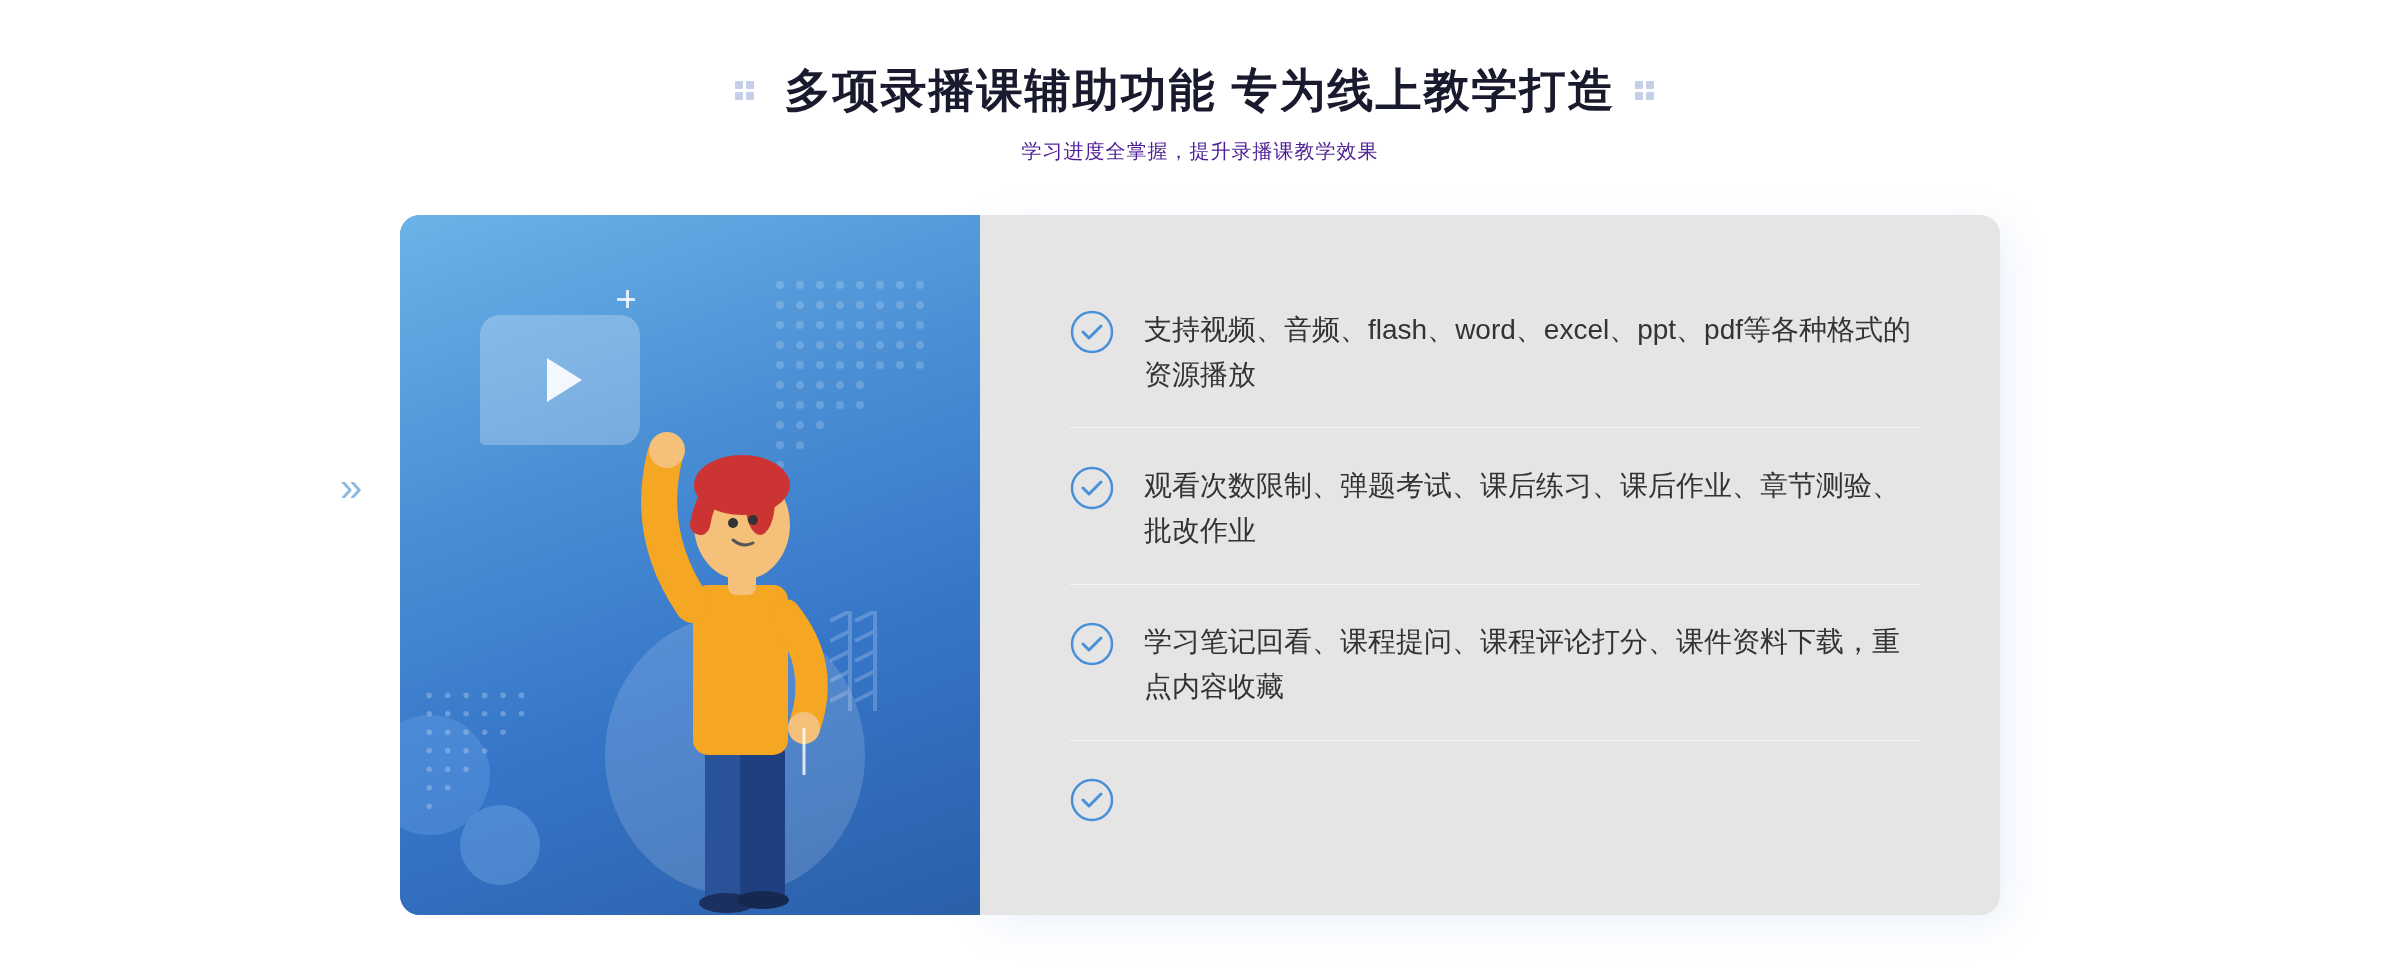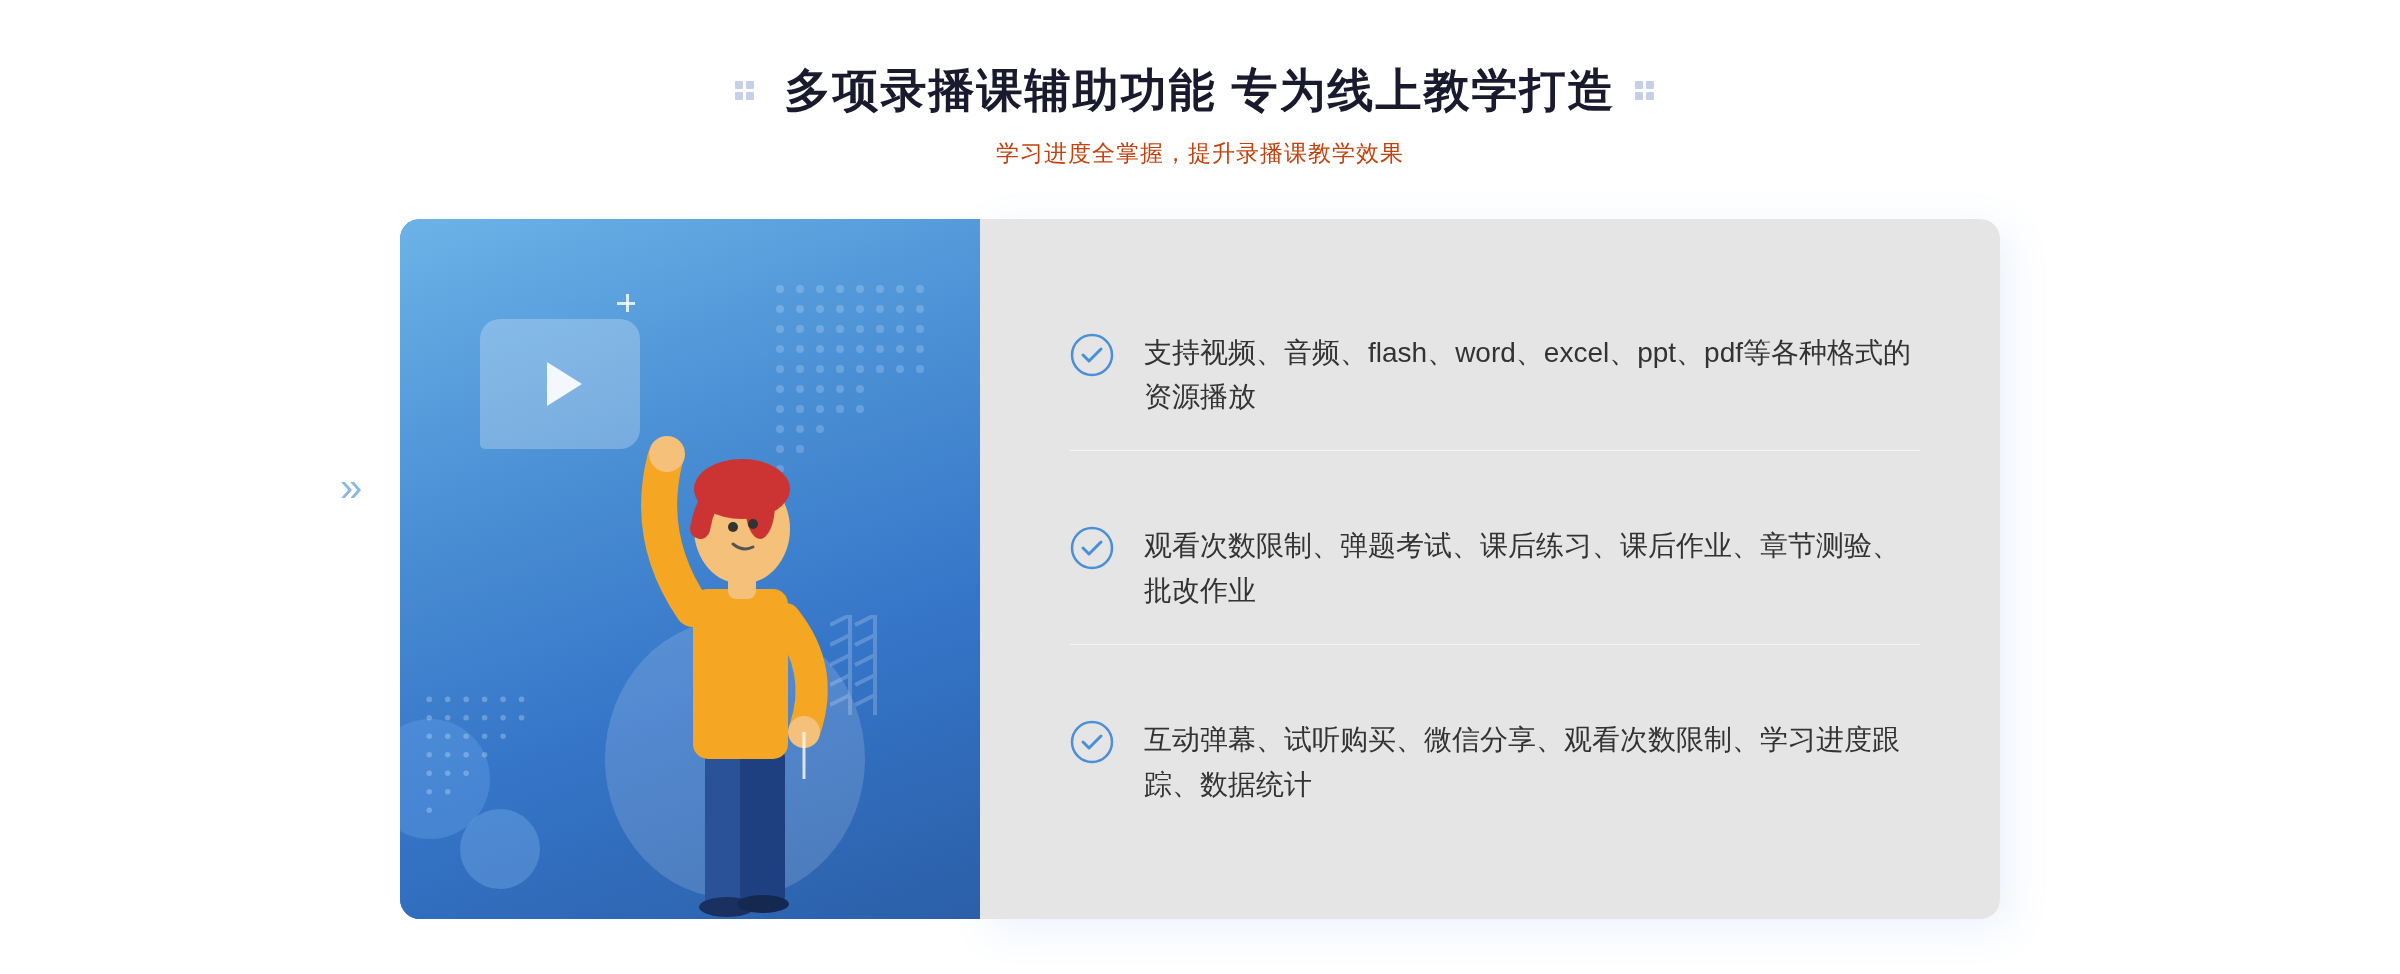--- a/index.html
+++ b/index.html
@@ -53,22 +53,22 @@
     }
 
     .main-title {
       font-size: 46px;
       font-weight: 600;
       color: #1a1a2e;
       letter-spacing: 2px;
     }
 
     .subtitle {
-      font-size: 23px;
-      color: #c2410c;
+      font-size: 20px;
+      color: #4c1d95;
       letter-spacing: 1px;
     }
 
     
     .content-area {
       display: flex;
       align-items: stretch;
       width: 1600px;
       gap: 0;
       position: relative;
@@ -471,26 +471,32 @@
       </div>
 
       <div class="feature-item">
         <svg class="check-icon" viewBox="0 0 44 44" xmlns="http://www.w3.org/2000/svg">
           <circle cx="22" cy="22" r="20" fill="none" stroke="#4a90d9" stroke-width="2.5"></circle>
           <polyline points="13,22 19,28 31,16" fill="none" stroke="#4a90d9" stroke-width="3" stroke-linecap="round" stroke-linejoin="round"></polyline>
         </svg>
         <span class="feature-text">观看次数限制、弹题考试、课后练习、课后作业、章节测验、批改作业</span>
       </div>
 
-
       <div class="feature-item">
         <svg class="check-icon" viewBox="0 0 44 44" xmlns="http://www.w3.org/2000/svg">
           <circle cx="22" cy="22" r="20" fill="none" stroke="#4a90d9" stroke-width="2.5"></circle>
           <polyline points="13,22 19,28 31,16" fill="none" stroke="#4a90d9" stroke-width="3" stroke-linecap="round" stroke-linejoin="round"></polyline>
         </svg>
-        <span class="feature-text">互动弹幕、试听购买、微信分享、观看次数限制、学习进度跟踪、数据统计</span>
+        <span class="feature-text">学习笔记回看、课程提问、课程评论打分、课件资料下载，重点内容收藏</span>
+      </div>
+
+      <div class="feature-item">
+        <svg class="check-icon" viewBox="0 0 44 44" xmlns="http://www.w3.org/2000/svg">
+          <circle cx="22" cy="22" r="20" fill="none" stroke="#4a90d9" stroke-width="2.5"></circle>
+          <polyline points="13,22 19,28 31,16" fill="none" stroke="#4a90d9" stroke-width="3" stroke-linecap="round" stroke-linejoin="round"></polyline>
+        </svg>
       </div>
 
     </div>
 
   </div>
 
 </div>
 
 </body></html>

